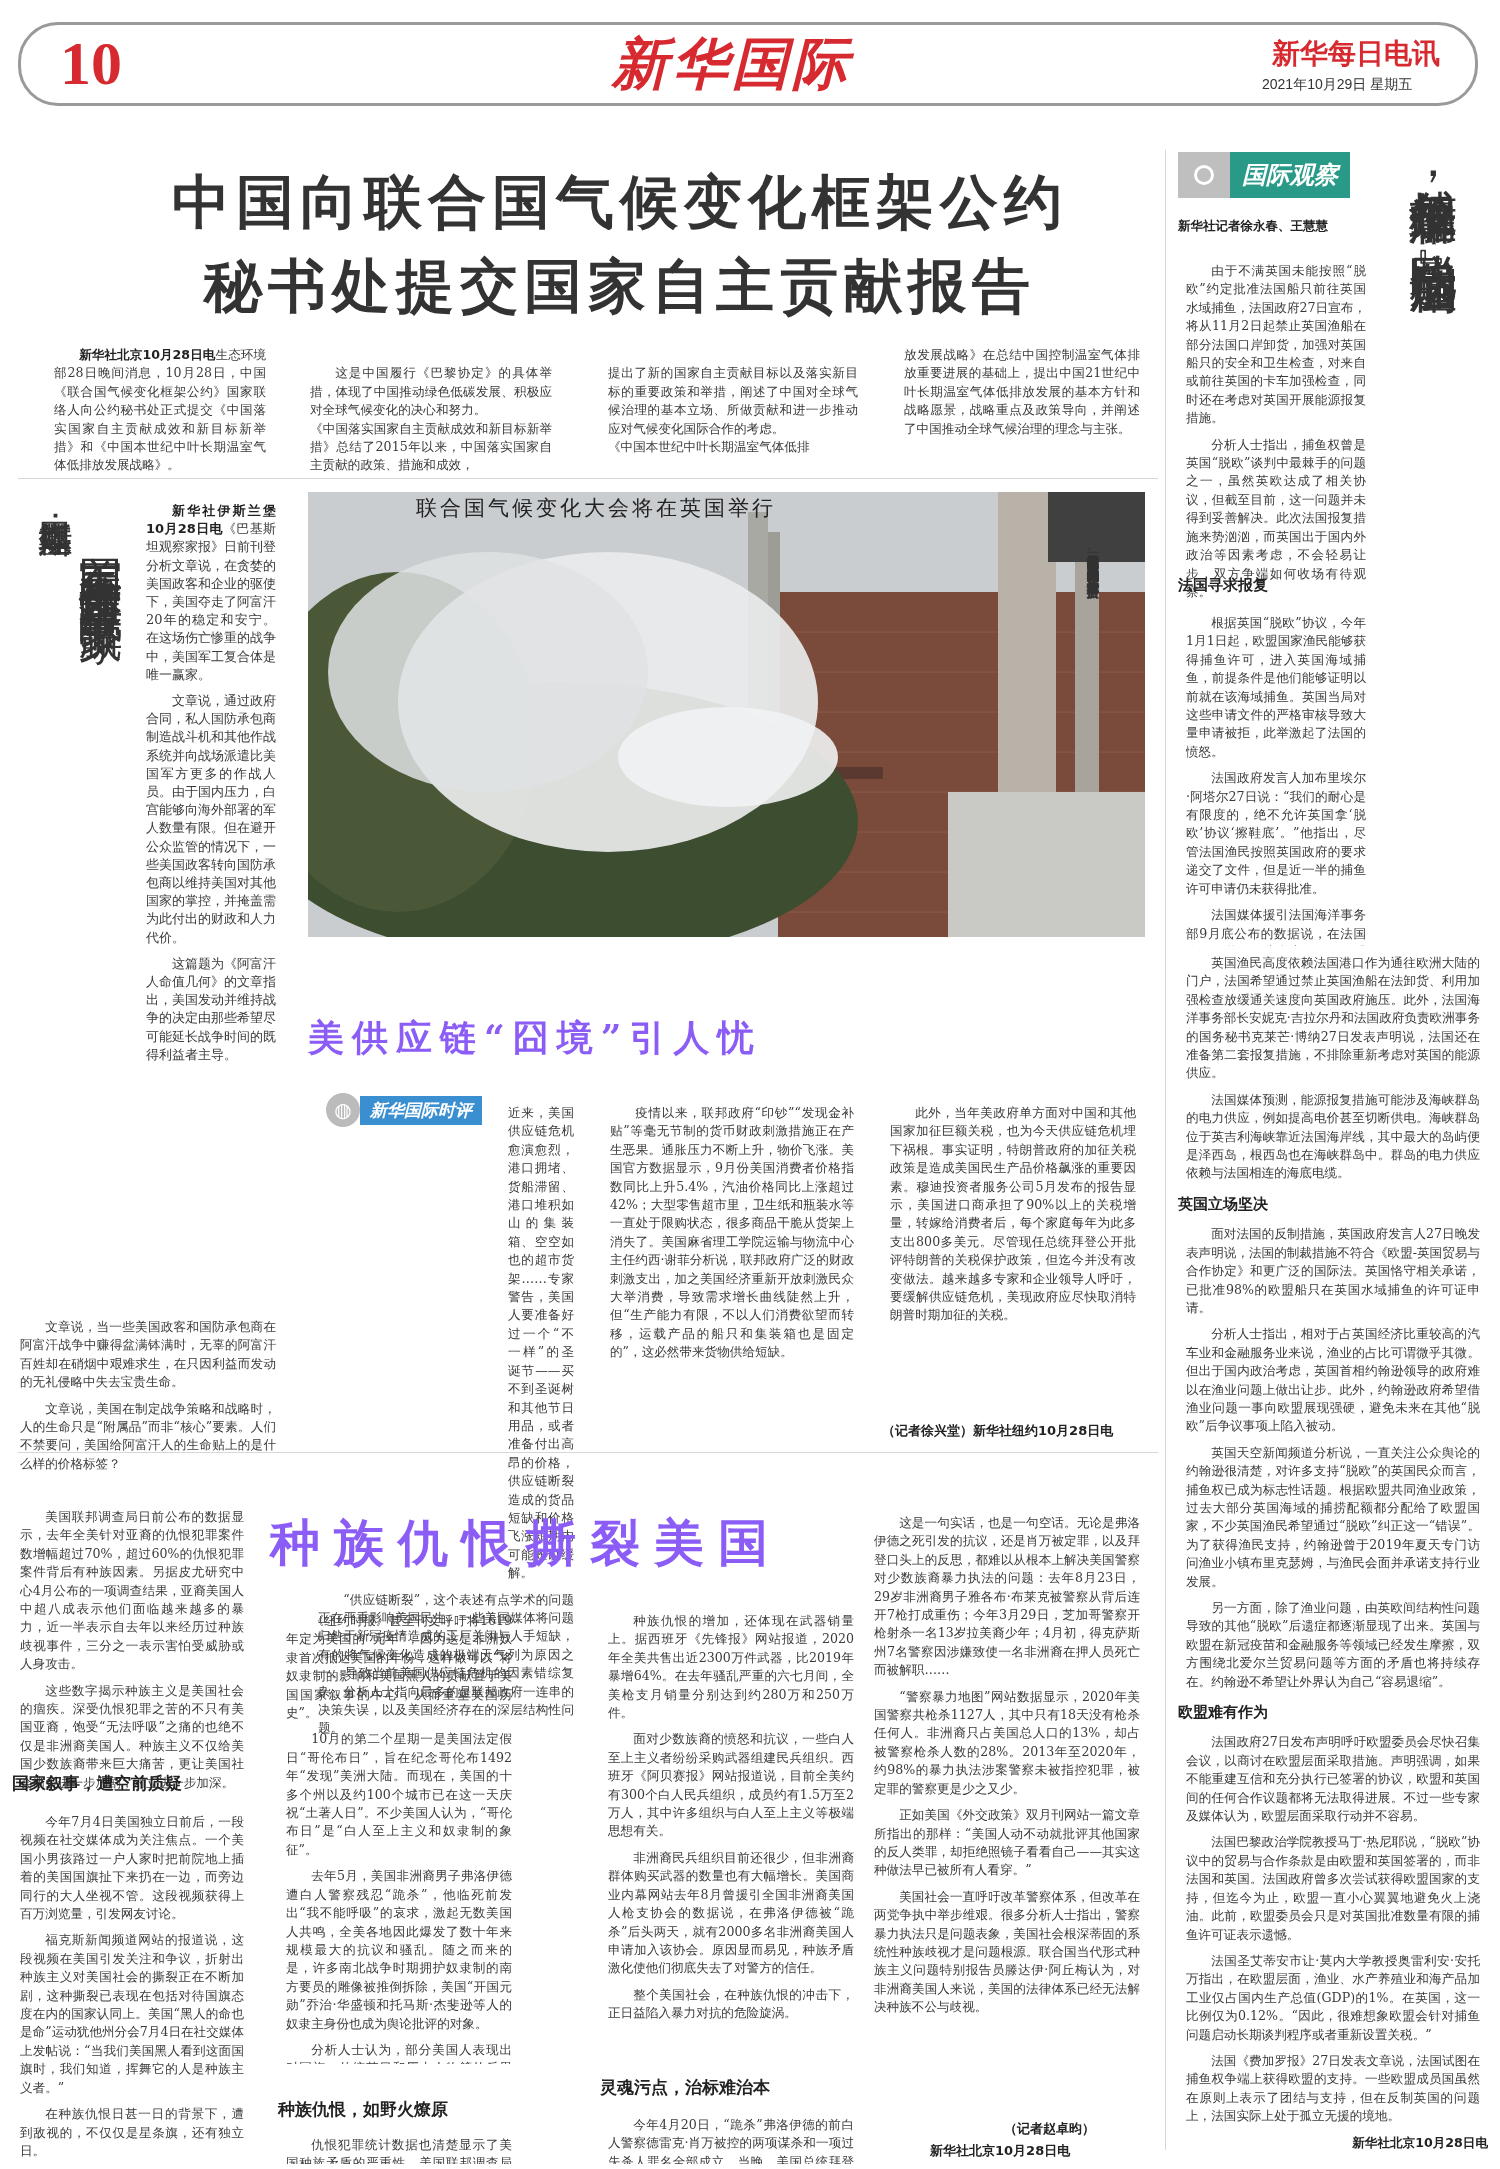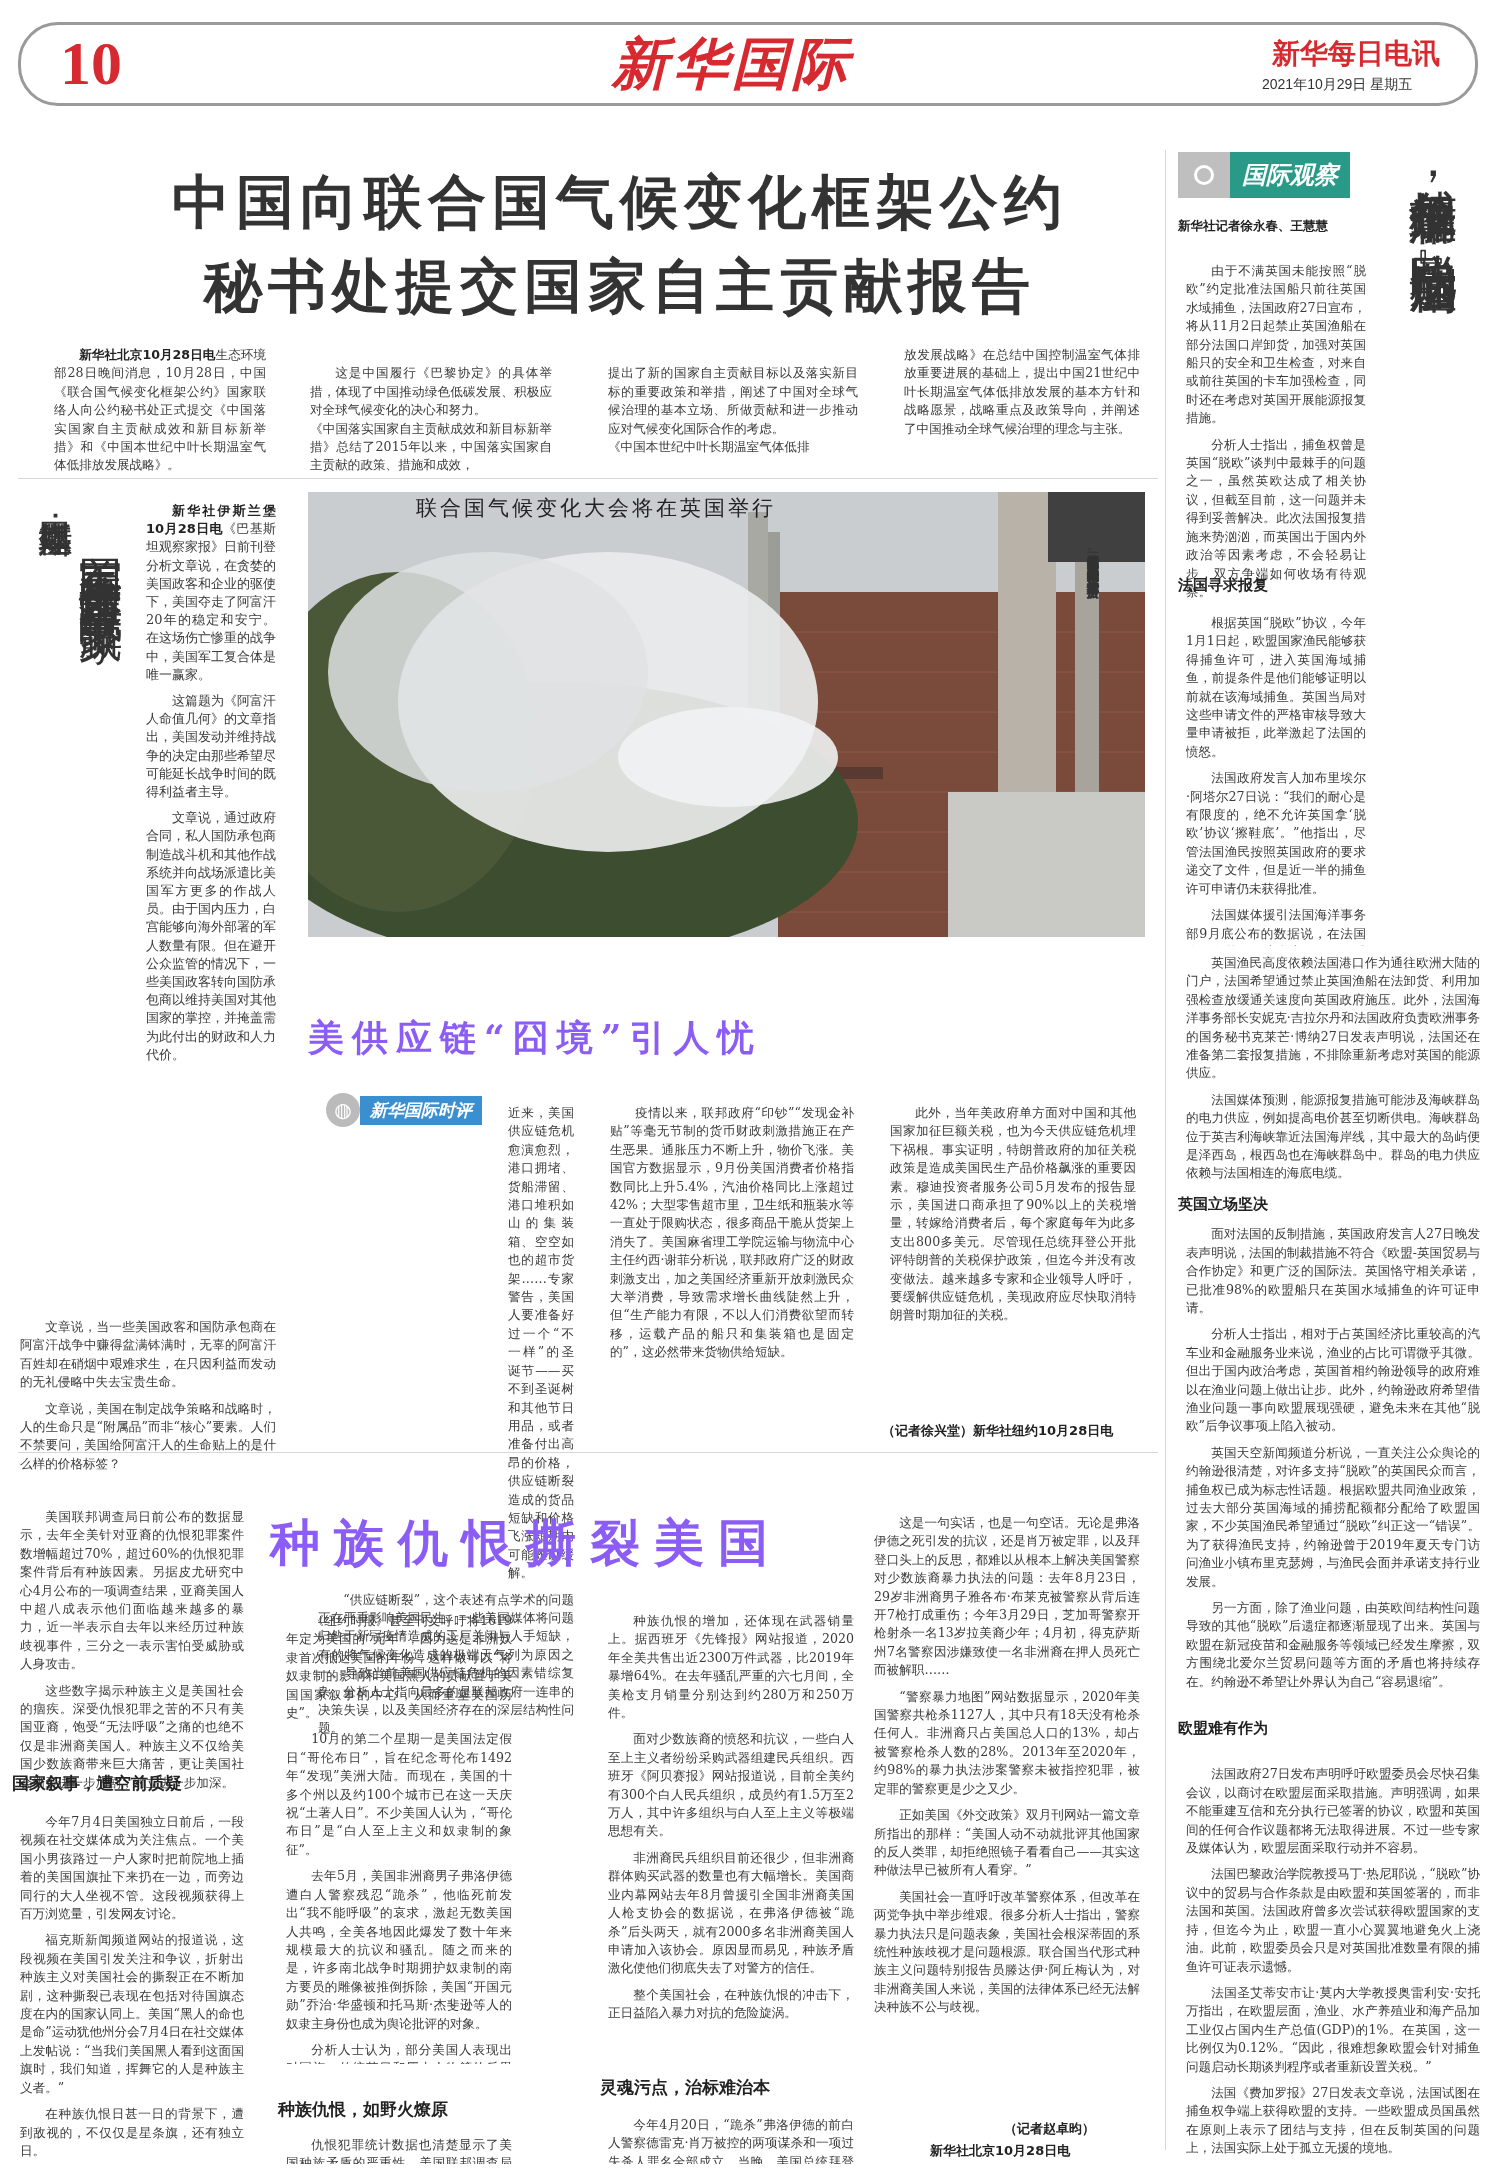--- a/index.html
+++ b/index.html
@@ -54,22 +54,22 @@
 </div>
 <div class="abs col" style="left:896px;top:338px;width:252px;">
   <p style="text-indent:0">放发展战略》在总结中国控制温室气体排放重要进展的基础上，提出中国21世纪中叶长期温室气体低排放发展的基本方针和战略愿景，战略重点及政策导向，并阐述了中国推动全球气候治理的理念与主张。</p>
 </div>
 <div class="abs rule" style="left:18px;top:478px;width:1140px;height:1px;"></div>
 
 <div class="abs vtitle" style="left:36px;top:496px;font-size:34px;line-height:40px;">巴基斯坦媒体：</div>
 <div class="abs vtitle" style="left:76px;top:520px;font-size:44px;line-height:50px;letter-spacing:4px;font-family:'DejaVu Serif',serif;">美国军工复合体是阿富汗战争唯一赢家</div>
 <div class="abs col" style="left:138px;top:494px;width:146px;font-size:13px;line-height:18.2px;">
   <p style="text-indent:2em"><span class="lede">新华社伊斯兰堡10月28日电</span><span>《巴基斯坦观察家报》日前刊登分析文章说，在贪婪的美国政客和企业的驱使下，美国夺走了阿富汗20年的稳定和安宁。在这场伤亡惨重的战争中，美国军工复合体是唯一赢家。</span></p>
+  <p>文章说，通过政府合同，私人国防承包商制造战斗机和其他作战系统并向战场派遣比美国军方更多的作战人员。由于国内压力，白宫能够向海外部署的军人数量有限。但在避开公众监管的情况下，一些美国政客转向国防承包商以维持美国对其他国家的掌控，并掩盖需为此付出的财政和人力代价。</p>
   <p>这篇题为《阿富汗人命值几何》的文章指出，美国发动并维持战争的决定由那些希望尽可能延长战争时间的既得利益者主导。</p>
-  <p>文章说，通过政府合同，私人国防承包商制造战斗机和其他作战系统并向战场派遣比美国军方更多的作战人员。由于国内压力，白宫能够向海外部署的军人数量有限。但在避开公众监管的情况下，一些美国政客转向国防承包商以维持美国对其他国家的掌控，并掩盖需为此付出的财政和人力代价。</p>
 </div>
 <div class="abs col" style="left:12px;top:1310px;width:272px;">
   <p>文章说，当一些美国政客和国防承包商在阿富汗战争中赚得盆满钵满时，无辜的阿富汗百姓却在硝烟中艰难求生，在只因利益而发动的无礼侵略中失去宝贵生命。</p>
   <p>文章说，美国在制定战争策略和战略时，人的生命只是“附属品”而非“核心”要素。人们不禁要问，美国给阿富汗人的生命贴上的是什么样的价格标签？</p>
 </div>
 
 <div class="abs photo">
   <svg width="837" height="445" viewBox="0 0 837 445">
     <rect width="837" height="445" fill="#c9cdd0"></rect>
     <rect x="470" y="100" width="367" height="345" fill="#7a4a3a"></rect>
@@ -181,19 +181,19 @@
   <p>法国媒体援引法国海洋事务部9月底公布的数据说，在法国渔民向英国政府递交的175份捕鱼许可申请中，75份申请尚未获批；向英属泽西岛递交的211份申请中，105份尚未获批；英属根西岛仅向法国渔船颁发了64份临时捕鱼许可。</p>
 </div>
 <div class="abs col" style="left:1178px;top:946px;width:310px;height:1210px;overflow:hidden;">
   <p>英国渔民高度依赖法国港口作为通往欧洲大陆的门户，法国希望通过禁止英国渔船在法卸货、利用加强检查放缓通关速度向英国政府施压。此外，法国海洋事务部长安妮克·吉拉尔丹和法国政府负责欧洲事务的国务秘书克莱芒·博纳27日发表声明说，法国还在准备第二套报复措施，不排除重新考虑对英国的能源供应。</p>
   <p>法国媒体预测，能源报复措施可能涉及海峡群岛的电力供应，例如提高电价甚至切断供电。海峡群岛位于英吉利海峡靠近法国海岸线，其中最大的岛屿便是泽西岛，根西岛也在海峡群岛中。群岛的电力供应依赖与法国相连的海底电缆。</p>
   <div class="secthead" style="margin:12px 0;font-size:15px;">英国立场坚决</div>
   <p>面对法国的反制措施，英国政府发言人27日晚发表声明说，法国的制裁措施不符合《欧盟-英国贸易与合作协定》和更广泛的国际法。英国恪守相关承诺，已批准98%的欧盟船只在英国水域捕鱼的许可证申请。</p>
   <p>分析人士指出，相对于占英国经济比重较高的汽车业和金融服务业来说，渔业的占比可谓微乎其微。但出于国内政治考虑，英国首相约翰逊领导的政府难以在渔业问题上做出让步。此外，约翰逊政府希望借渔业问题一事向欧盟展现强硬，避免未来在其他“脱欧”后争议事项上陷入被动。</p>
   <p>英国天空新闻频道分析说，一直关注公众舆论的约翰逊很清楚，对许多支持“脱欧”的英国民众而言，捕鱼权已成为标志性话题。根据欧盟共同渔业政策，过去大部分英国海域的捕捞配额都分配给了欧盟国家，不少英国渔民希望通过“脱欧”纠正这一“错误”。为了获得渔民支持，约翰逊曾于2019年夏天专门访问渔业小镇布里克瑟姆，与渔民会面并承诺支持行业发展。</p>
   <p>另一方面，除了渔业问题，由英欧间结构性问题导致的其他“脱欧”后遗症都逐渐显现了出来。英国与欧盟在新冠疫苗和金融服务等领域已经发生摩擦，双方围绕北爱尔兰贸易问题等方面的矛盾也将持续存在。约翰逊不希望让外界认为自己“容易退缩”。</p>
-  <div class="secthead" style="margin:28px 0;font-size:15px;">欧盟难有作为</div>
+  <div class="secthead" style="margin:12px 0;font-size:15px;">欧盟难有作为</div>
   <p>法国政府27日发布声明呼吁欧盟委员会尽快召集会议，以商讨在欧盟层面采取措施。声明强调，如果不能重建互信和充分执行已签署的协议，欧盟和英国间的任何合作议题都将无法取得进展。不过一些专家及媒体认为，欧盟层面采取行动并不容易。</p>
   <p>法国巴黎政治学院教授马丁·热尼耶说，“脱欧”协议中的贸易与合作条款是由欧盟和英国签署的，而非法国和英国。法国政府曾多次尝试获得欧盟国家的支持，但迄今为止，欧盟一直小心翼翼地避免火上浇油。此前，欧盟委员会只是对英国批准数量有限的捕鱼许可证表示遗憾。</p>
   <p>法国圣艾蒂安市让·莫内大学教授奥雷利安·安托万指出，在欧盟层面，渔业、水产养殖业和海产品加工业仅占国内生产总值(GDP)的1%。在英国，这一比例仅为0.12%。“因此，很难想象欧盟会针对捕鱼问题启动长期谈判程序或者重新设置关税。”</p>
   <p>法国《费加罗报》27日发表文章说，法国试图在捕鱼权争端上获得欧盟的支持。一些欧盟成员国虽然在原则上表示了团结与支持，但在反制英国的问题上，法国实际上处于孤立无援的境地。</p>
   <div class="byline" style="text-align:right;margin-top:4px;">新华社北京10月28日电</div>
 </div>
 
 </body></html>

